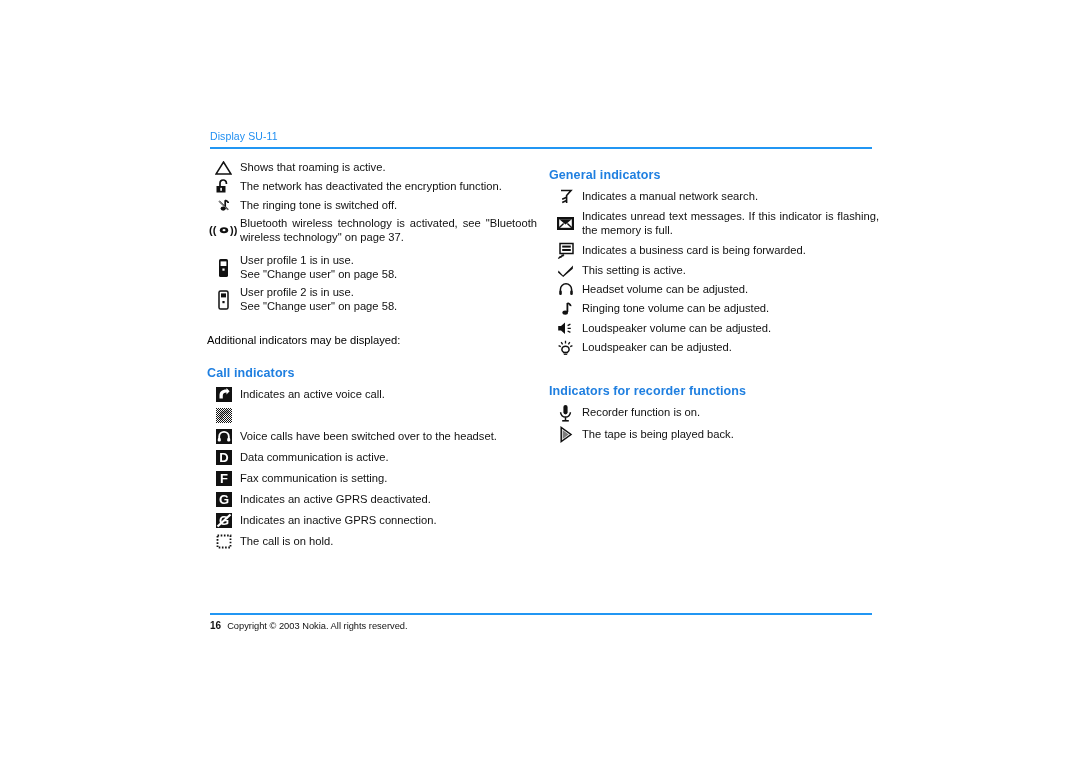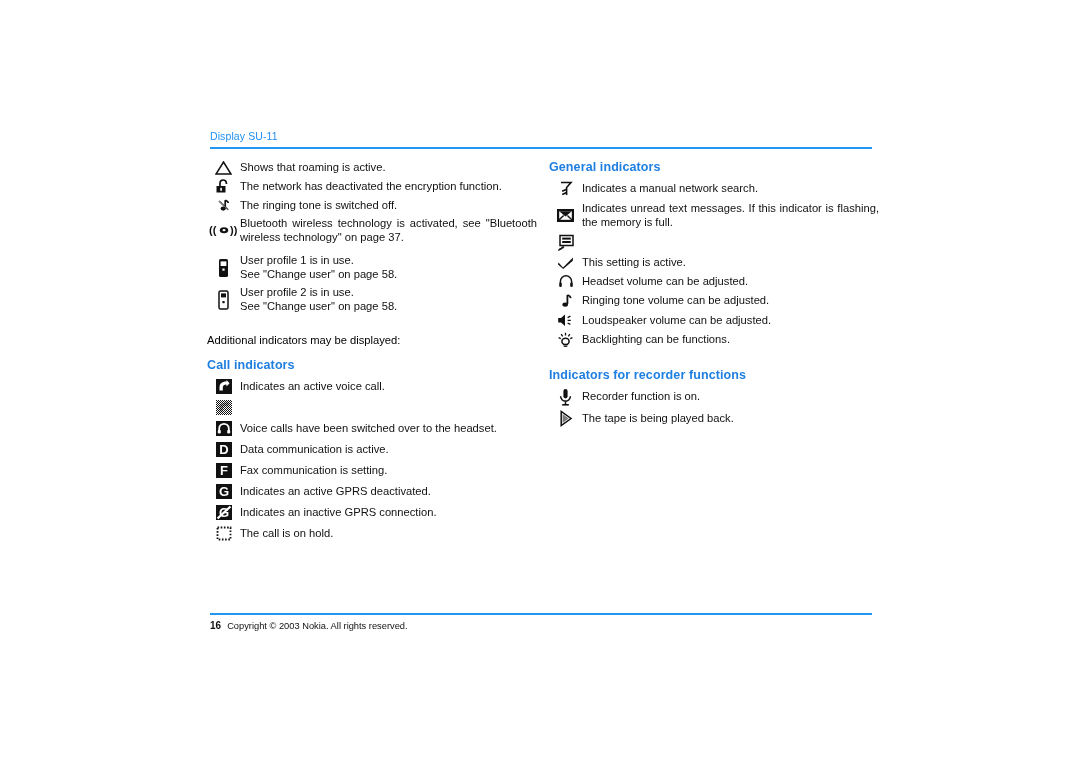--- a/index.html
+++ b/index.html
@@ -48,21 +48,21 @@
     top: 160px;
     width: 330px;
   }
   .col-left  { left: 207px; }
   .col-right { left: 549px; }
 
   h2.section {
     font-size: 12.5px;
     font-weight: bold;
     color: #1f7fe0;
-    margin: 0 0 5px 0;
+    margin: 8px 0 5px 0;
     padding: 0;
     letter-spacing: .1px;
   }
 
   
   .row {
     display: flex;
     align-items: center;
     margin-bottom: 3px;
   }
@@ -334,20 +334,21 @@
     <div class="row">
       <div class="icon-cell">
         <svg width="18" height="18" viewBox="0 0 18 18">
           <rect x="3" y="1.5" width="13" height="10" fill="none" stroke="#111" stroke-width="1.5"></rect>
           <rect x="5.2" y="3.6" width="8.6" height="2" fill="#111"></rect>
           <rect x="5.2" y="7" width="8.6" height="2" fill="#111"></rect>
           <path d="M1.2 16.5 L7 12.6" stroke="#111" stroke-width="1.5"></path>
           <path d="M2.6 14.2 L4.4 15.6 M4.6 12.8 L6.4 14.2" stroke="#111" stroke-width="1.1"></path>
         </svg>
       </div>
+      <div class="txt">Indicates a business card is being forwarded.</div>
     </div>
 
     <div class="row">
       <div class="icon-cell">
         <svg width="18" height="14" viewBox="0 0 18 14">
           <path d="M1.5 6.5 L6 11.5 L16 1.5 L15.8 4.8 L6.2 13 L1 8.6 Z" fill="#111"></path>
         </svg>
       </div>
       <div class="txt">This setting is active.</div>
     </div>
@@ -386,21 +387,21 @@
 
     <div class="row">
       <div class="icon-cell">
         <svg width="17" height="16" viewBox="0 0 17 16">
           <path d="M8.5 0.8 L8.5 3.4 M4.2 2.2 L5.6 4.4 M12.8 2.2 L11.4 4.4 M1.6 5.6 L3.8 6.6 M15.4 5.6 L13.2 6.6" stroke="#111" stroke-width="1.3"></path>
           <ellipse cx="8.5" cy="9.4" rx="3.6" ry="3.2" fill="none" stroke="#111" stroke-width="1.5"></ellipse>
           <path d="M6 12.6 L11 12.6" stroke="#111" stroke-width="1.4"></path>
           <path d="M6.8 14.3 L10.2 14.3" stroke="#111" stroke-width="1.2"></path>
         </svg>
       </div>
-      <div class="txt">Backlighting can be functions.</div>
+      <div class="txt">Loudspeaker can be adjusted.</div>
     </div>
 
     <div class="gap-lg"></div>
 
     <h2 class="section">Indicators for recorder functions</h2>
 
     <div class="row">
       <div class="icon-cell">
         <svg width="15" height="18" viewBox="0 0 15 18">
           <rect x="5.4" y="1" width="4.2" height="9.4" rx="2.1" fill="#111"></rect>

